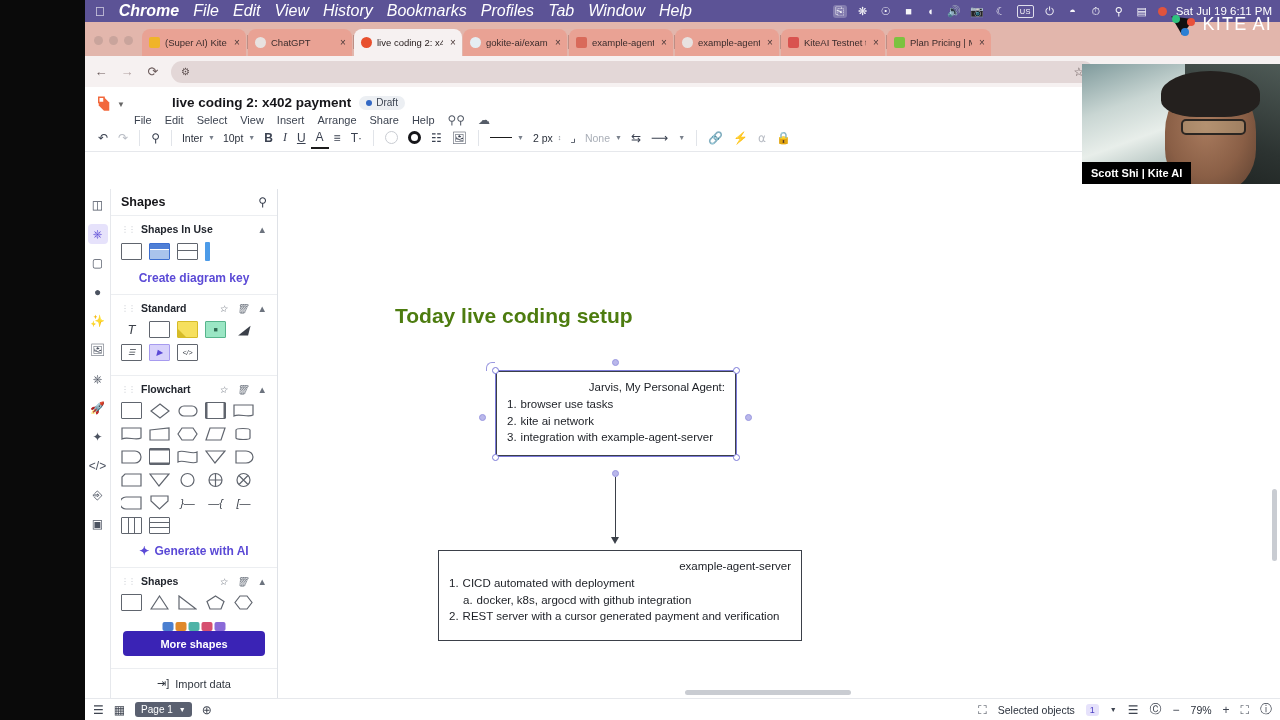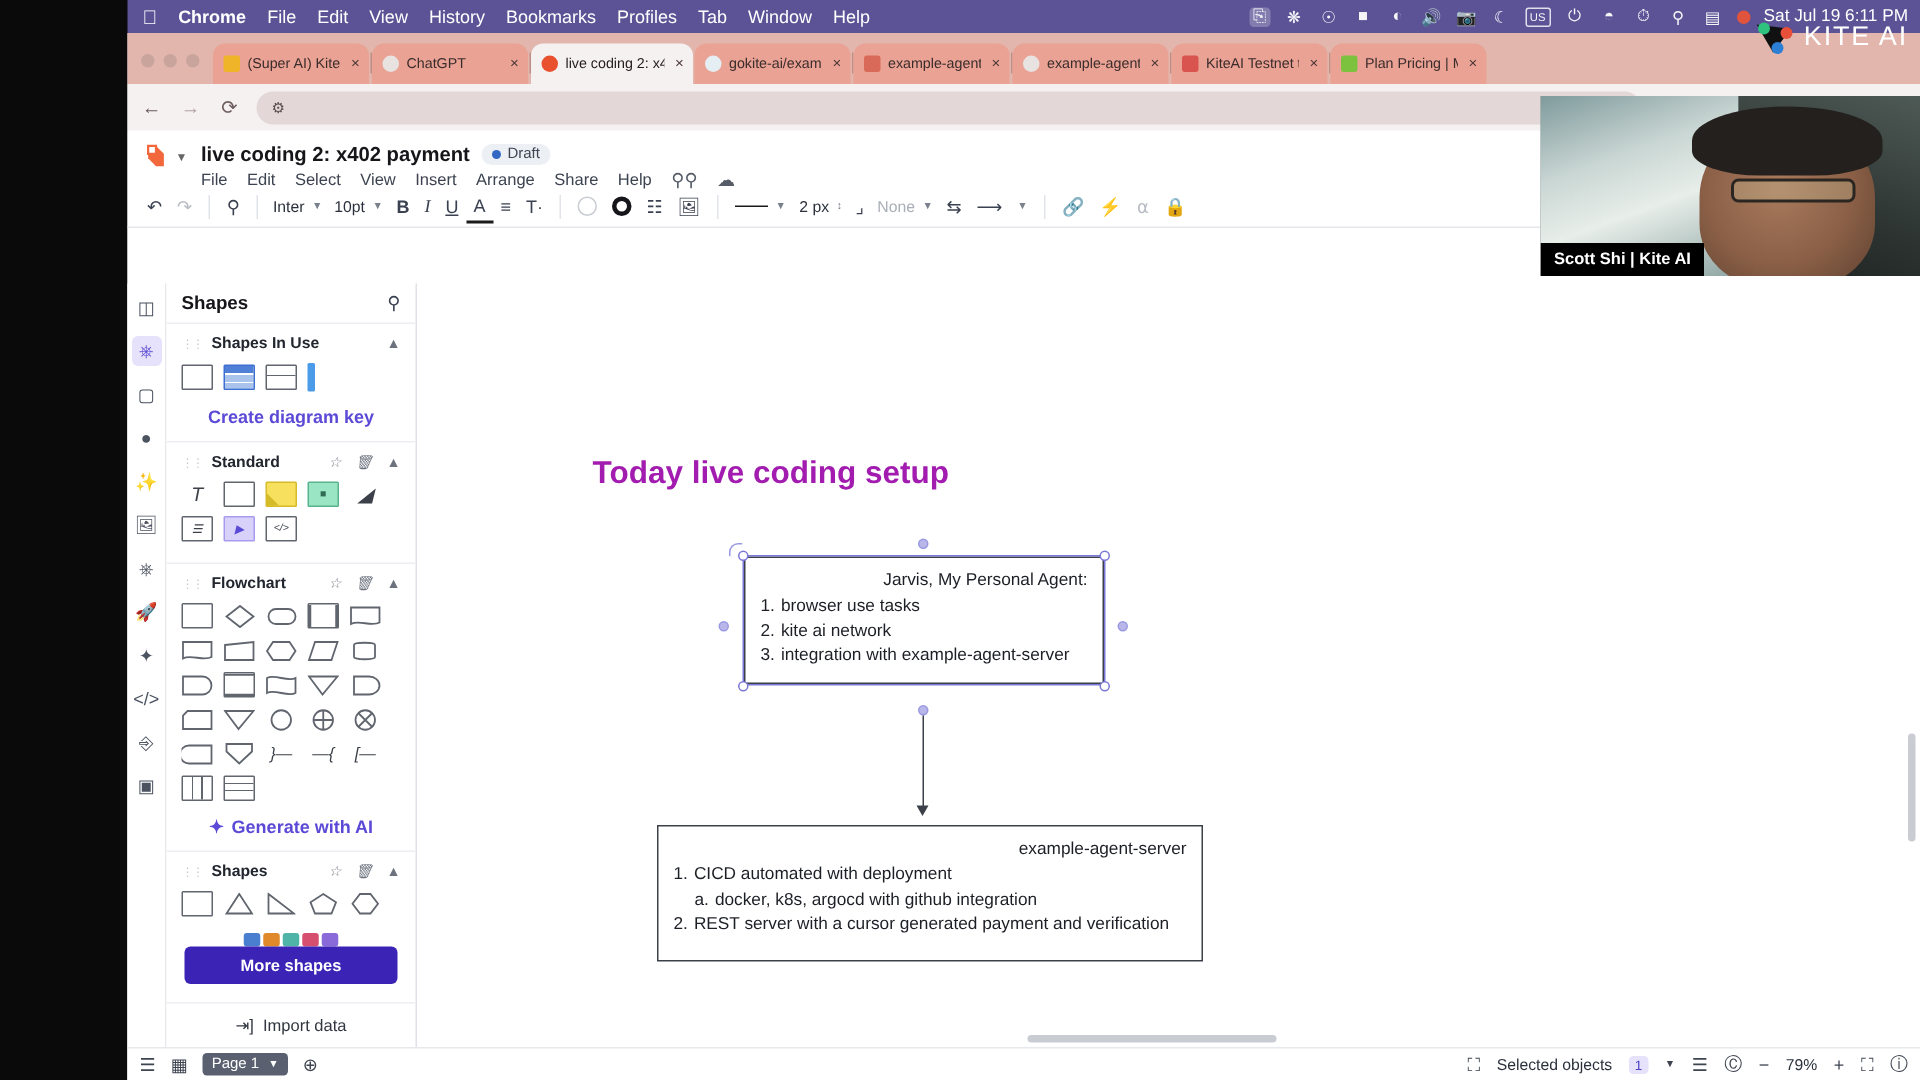--- a/index.html
+++ b/index.html
@@ -13,21 +13,21 @@
 
   
   .mac-bar {
     position: absolute; left: 85px; top: 0; width: 1195px; height: 22px;
     background: #5c5396;
     display: flex; align-items: center;
     color: #fff; font-size: 11.5px;
   }
   .mac-left { display: flex; align-items: center; gap: 14px; padding-left: 10px; }
   .apple-logo { font-size: 13px; line-height: 1; }
-  .mac-menu-item { font-size: 12px; white-space: nowrap; }
+  .mac-menu-item { font-size: 16px; white-space: nowrap; font-style: italic; }
   .mac-menu-item.bold { font-weight: bold; }
   .mac-right { margin-left: auto; display: flex; align-items: center; gap: 9px; padding-right: 8px; }
   .mac-ico { width: 14px; height: 13px; display: inline-flex; align-items: center; justify-content: center;
              font-size: 11px; opacity: .95; }
   .mac-ico.boxed { background: rgba(255,255,255,.25); border-radius: 3px; }
   .mac-ico.pill { border: 1px solid rgba(255,255,255,.85); border-radius: 2px; font-size: 7.5px; width: 17px; letter-spacing: .2px;}
   .mac-clock { font-size: 11.5px; white-space: nowrap; }
   .mac-dot-red { width: 9px; height: 9px; border-radius: 50%; background: #e0533d; display: inline-block; }
 
   
@@ -72,21 +72,21 @@
   .avatar-c { width: 16px; height: 16px; border-radius: 50%; background: #3a7d5e; }
 
   
   .lucid { position: absolute; left: 0; top: 65px; width: 1195px; height: 633px; background: #fff; }
 
   .lu-head { height: 37px; display: flex; align-items: flex-start; padding: 8px 10px 0 10px; }
   .lu-logo { width: 18px; height: 18px; margin-right: 2px; flex:0 0 18px;}
   .lu-caret { font-size: 8px; color: #666; margin: 5px 9px 0 2px; }
   .lu-titleblock { display: flex; flex-direction: column; gap: 1px; }
   .lu-title-row { display: flex; align-items: center; gap: 8px; }
-  .lu-title { font-size: 13.5px; font-weight: bold; color: #16161a; }
+  .lu-title { font-size: 13.5px; font-weight: bold; color: #16161a; margin-left: 38px; }
   .lu-draft { display: inline-flex; align-items: center; gap: 4px; background: #eceff3;
               border-radius: 10px; padding: 1.5px 7px; font-size: 10px; color: #3d4553; }
   .lu-draft i { width: 6px; height: 6px; border-radius: 50%; background: #3268c4; display: inline-block; }
   .lu-menu { display: flex; align-items: center; gap: 13px; margin-top: 2px; }
   .lu-menu span { font-size: 11px; color: #3c4350; }
   .lu-menu .mi-ico { font-size: 12px; color: #555c68; }
   .lu-head-right { margin-left: auto; display: flex; align-items: center; gap: 13px; padding-top: 3px; }
   .hr-ico { font-size: 13px; color: #474f5c; }
 
   .lu-toolbar { height: 28px; border-bottom: 1px solid #e6e8ec; display: flex; align-items: center;
@@ -146,21 +146,21 @@
               font-size: 11px; font-weight: bold; }
   .imp-wrap { position: absolute; left: 0; right: 0; bottom: 8px; border-top: 1px solid #eceef1;
               display: flex; align-items: center; justify-content: center; gap: 6px; padding-top: 8px;
               font-size: 11px; color: #30363f; }
   .mini-shapes { position: absolute; left: 50%; transform: translateX(-50%); bottom: 67px; display: flex; gap: 2px; }
   .mini-shapes i { width: 11px; height: 9px; border-radius: 2px; display: block; }
 
   
   .canvas { position: absolute; left: 193px; top: 102px; right: 0; bottom: 22px;
             background: #fff; overflow: hidden; }
-  .cv-h1 { position: absolute; font-size: 21px; font-weight: bold; color: #a21caf; white-space: nowrap; }
+  .cv-h1 { position: absolute; font-size: 21px; font-weight: bold; color: #4d7c0f; white-space: nowrap; }
   .node {
     position: absolute; border: 1.3px solid #3b4049; background: #fff;
     font-size: 11.5px; color: #1c1f25; padding: 9px 10px 8px 10px;
   }
   .node .ctr { text-align: right; margin-bottom: 3px; }
   .node ol { list-style: none; }
   .node li { display: flex; gap: 4px; line-height: 16.5px; white-space: nowrap; }
   .node li .mk { flex: 0 0 auto; }
   .node li.sub { padding-left: 14px; }
   .sel-box { position: absolute; border: 1.3px solid #7b79d8; }
@@ -186,21 +186,21 @@
   .st-right { margin-left: auto; display: flex; align-items: center; gap: 11px; }
   .st-txt { font-size: 10.5px; color: #2b313c; }
   .st-badge { background: #e6e2fb; color: #4b3fc4; font-size: 9px; border-radius: 3px; padding: 1px 4px; }
 
   
   .kite-logo { position: absolute; right: 8px; top: 12px; display: flex; align-items: center; gap: 7px; z-index: 8; }
   .kite-mark { position: relative; width: 26px; height: 24px; }
   .kite-tri { position: absolute; inset: 0; background: #111; clip-path: polygon(6% 18%, 94% 30%, 48% 96%); border-radius: 4px; }
   .kd { position: absolute; width: 8px; height: 8px; border-radius: 50%; }
   .kite-text { color: #fff; font-size: 18px; letter-spacing: 1.2px; }
-  .cam { position: absolute; right: 0; top: 64px; width: 253px; height: 120px; overflow: hidden; z-index: 9;
+  .cam { position: absolute; right: 0; top: 64px; width: 198px; height: 120px; overflow: hidden; z-index: 9;
          background: linear-gradient(135deg,#8d9d9b 0%, #6d7b79 40%, #3d4644 100%); }
   .cam-bg-left { position: absolute; left: 0; top: 0; width: 52%; height: 100%;
                  background: linear-gradient(160deg,#7f9a9c 0%,#c9d6d3 35%,#e8eeea 60%,#8fa6a3 100%); }
   .cam-bg-right { position: absolute; right: 0; top: 0; width: 48%; height: 100%;
                   background: linear-gradient(200deg,#4e5a56 0%,#2c3331 60%,#1d2220 100%); }
   .cam-face { position: absolute; left: 42%; top: 14%; width: 46%; height: 92%;
               background: radial-gradient(ellipse at 45% 40%, #a97b5e 0%, #8a5f46 55%, #5c4030 100%);
               border-radius: 46% 46% 38% 38%; }
   .cam-hair { position: absolute; left: 40%; top: 6%; width: 50%; height: 38%;
               background: #24201e; border-radius: 50% 50% 36% 36%; }

